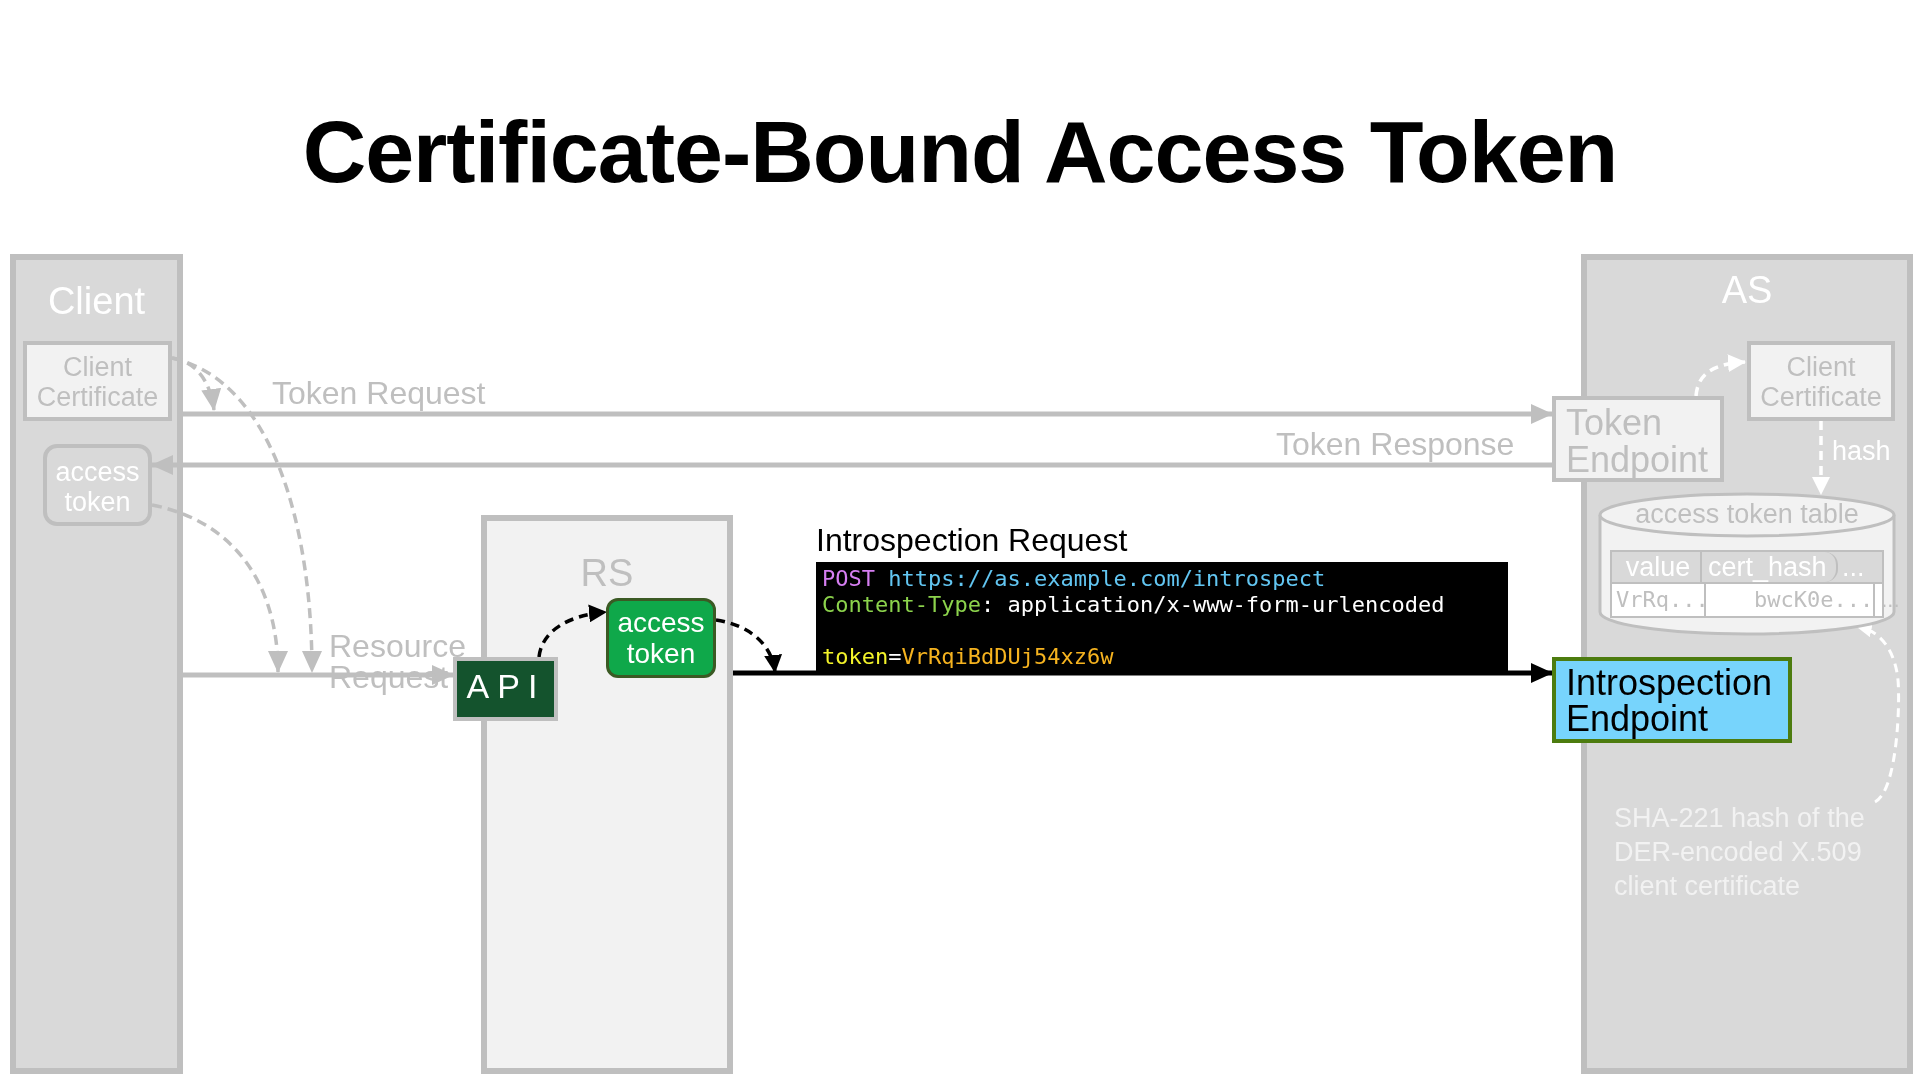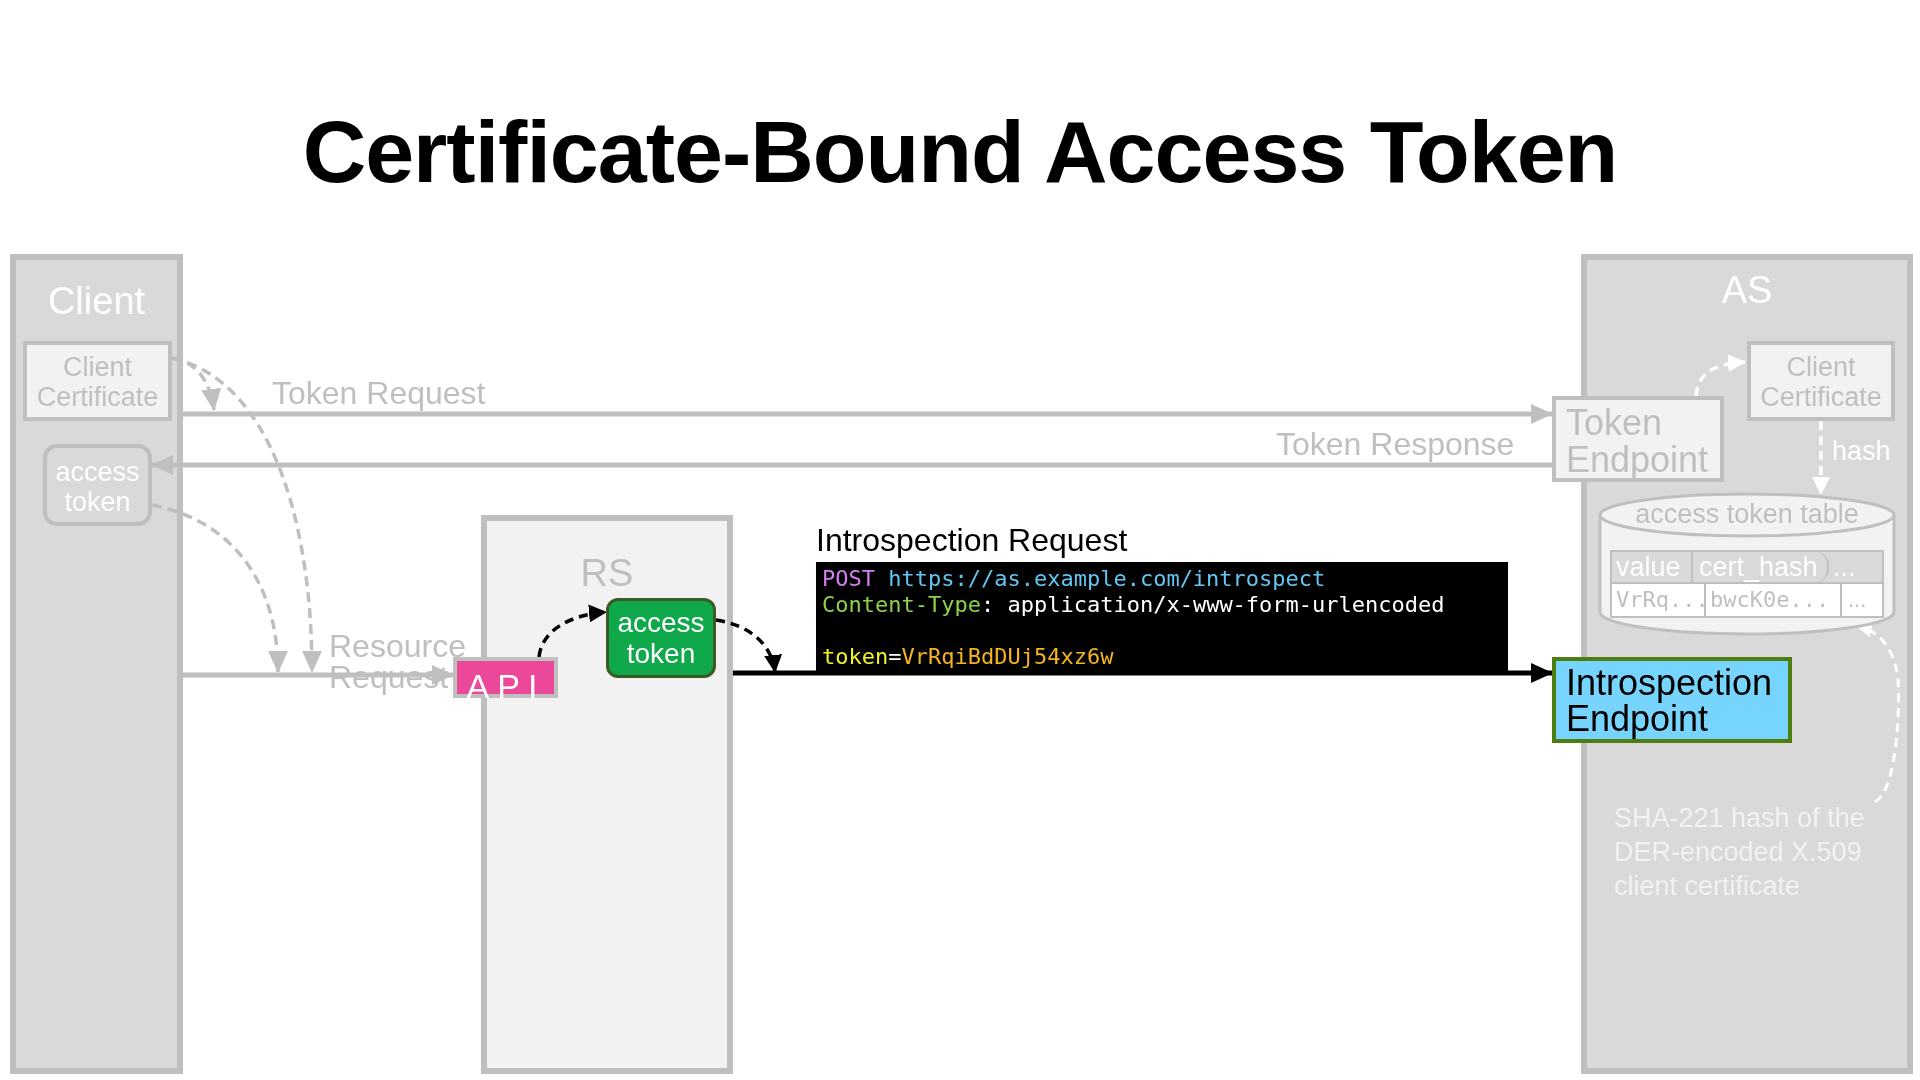--- a/index.html
+++ b/index.html
@@ -87,21 +87,21 @@
   <div>token</div>
 </div>
 
 <div class="abs gray-label" style="left:272px; top:377px;">Token Request</div>
 <div class="abs gray-label" style="left:1276px; top:428px;">Token Response</div>
 <div class="abs gray-label" style="left:329px; top:631px; line-height:31px;">
   <div>Resource</div>
   <div>Request</div>
 </div>
 
-<div class="abs box" style="left:453px; top:657px; width:105px; height:41px; background:#ec4899; color:#ffffff; font-size:34px; line-height:50px; letter-spacing:8px; padding-left:1px;">
+<div class="abs box" style="left:453px; top:657px; width:105px; height:64px; background:#14532d; color:#ffffff; font-size:34px; line-height:50px; letter-spacing:8px; padding-left:1px;">
   <span>API</span>
 </div>
 
 <div class="abs" style="left:606px; top:598px; width:110px; height:80px; background:#0fa84a; border:3px solid #3b5a24; border-radius:12px; color:#fff; text-align:center; font-size:28px; line-height:31px; padding-top:6px;">
   <div>access</div>
   <div>token</div>
 </div>
 
 <div class="abs" style="left:816px; top:522px; font-size:32px; line-height:36px; color:#000; white-space:nowrap;">Introspection Request</div>
 
@@ -120,27 +120,27 @@
 <div class="abs" style="left:1832px; top:436px; font-size:27px; line-height:30px; color:#ffffff;">hash</div>
 
 <svg width="1920" height="1080" style="pointer-events:none;">
   <path d="M1600,515 L1600,612 A147,22 0 0 0 1894,612 L1894,515" fill="#f2f2f2" stroke="#bfbfbf" stroke-width="3"></path>
   <ellipse cx="1747" cy="515" rx="147" ry="21" fill="#f2f2f2" stroke="#bfbfbf" stroke-width="3"></ellipse>
 </svg>
 <div class="abs" style="left:1600px; top:499px; width:294px; text-align:center; font-size:27px; line-height:30px; color:#bfbfbf;">access token table</div>
 
 <div class="abs" style="left:1610px; top:550px; width:274px;">
   <div style="display:flex; height:34px; background:#d9d9d9; border:2px solid #bfbfbf; box-sizing:border-box;">
-    <div style="width:81px; border-right:2px solid #bfbfbf; color:#fff; font-size:27px; line-height:30px; padding-left:4px; box-sizing:border-box;">value</div>
+    <div style="width:90px; border-right:2px solid #bfbfbf; color:#fff; font-size:27px; line-height:30px; padding-left:4px; box-sizing:border-box;text-align:center;">value</div>
     <div style="width:136px; border-right:2px solid #bfbfbf; color:#fff; font-size:27px; line-height:30px; padding-left:6px; box-sizing:border-box;border-radius:13px;">cert_hash</div>
     <div style="flex:1; color:#fff; font-size:27px; line-height:30px; padding-left:4px;">...</div>
   </div>
   <div style="display:flex; height:34px; background:#fff; border:2px solid #bfbfbf; border-top:none; box-sizing:border-box;justify-content:space-between;">
     <div style="width:94px; border-right:2px solid #bfbfbf; color:#bfbfbf; font-family:'DejaVu Sans Mono', monospace; font-size:22px; line-height:32px; padding-left:4px; box-sizing:border-box;">VrRq...</div>
-    <div style="width:136px; border-right:2px solid #bfbfbf; color:#bfbfbf; font-family:'DejaVu Sans Mono', monospace; font-size:22px; line-height:32px; padding-left:4px; box-sizing:border-box;">bwcK0e...</div>
+    <div style="width:136px; border-right:2px solid #bfbfbf; color:#bfbfbf; font-family:'DejaVu Sans Mono', monospace; font-size:22px; line-height:32px; padding-left:4px; box-sizing:border-box;margin-left:44px;">bwcK0e...</div>
     <div style="flex:1; color:#bfbfbf; font-size:22px; line-height:32px; padding-left:6px;">...</div>
   </div>
 </div>
 
 <div class="abs" style="left:1552px; top:657px; width:240px; height:86px; background:#77d4fc; border:4px solid #4d7c0f; color:#000; font-size:36px; line-height:36px; padding:4px 0 0 10px;">
   <div>Introspection</div>
   <div>Endpoint</div>
 </div>
 
 <div class="abs" style="left:1614px; top:801px; font-size:27px; line-height:34px; color:#f2f2f2; white-space:nowrap;">

